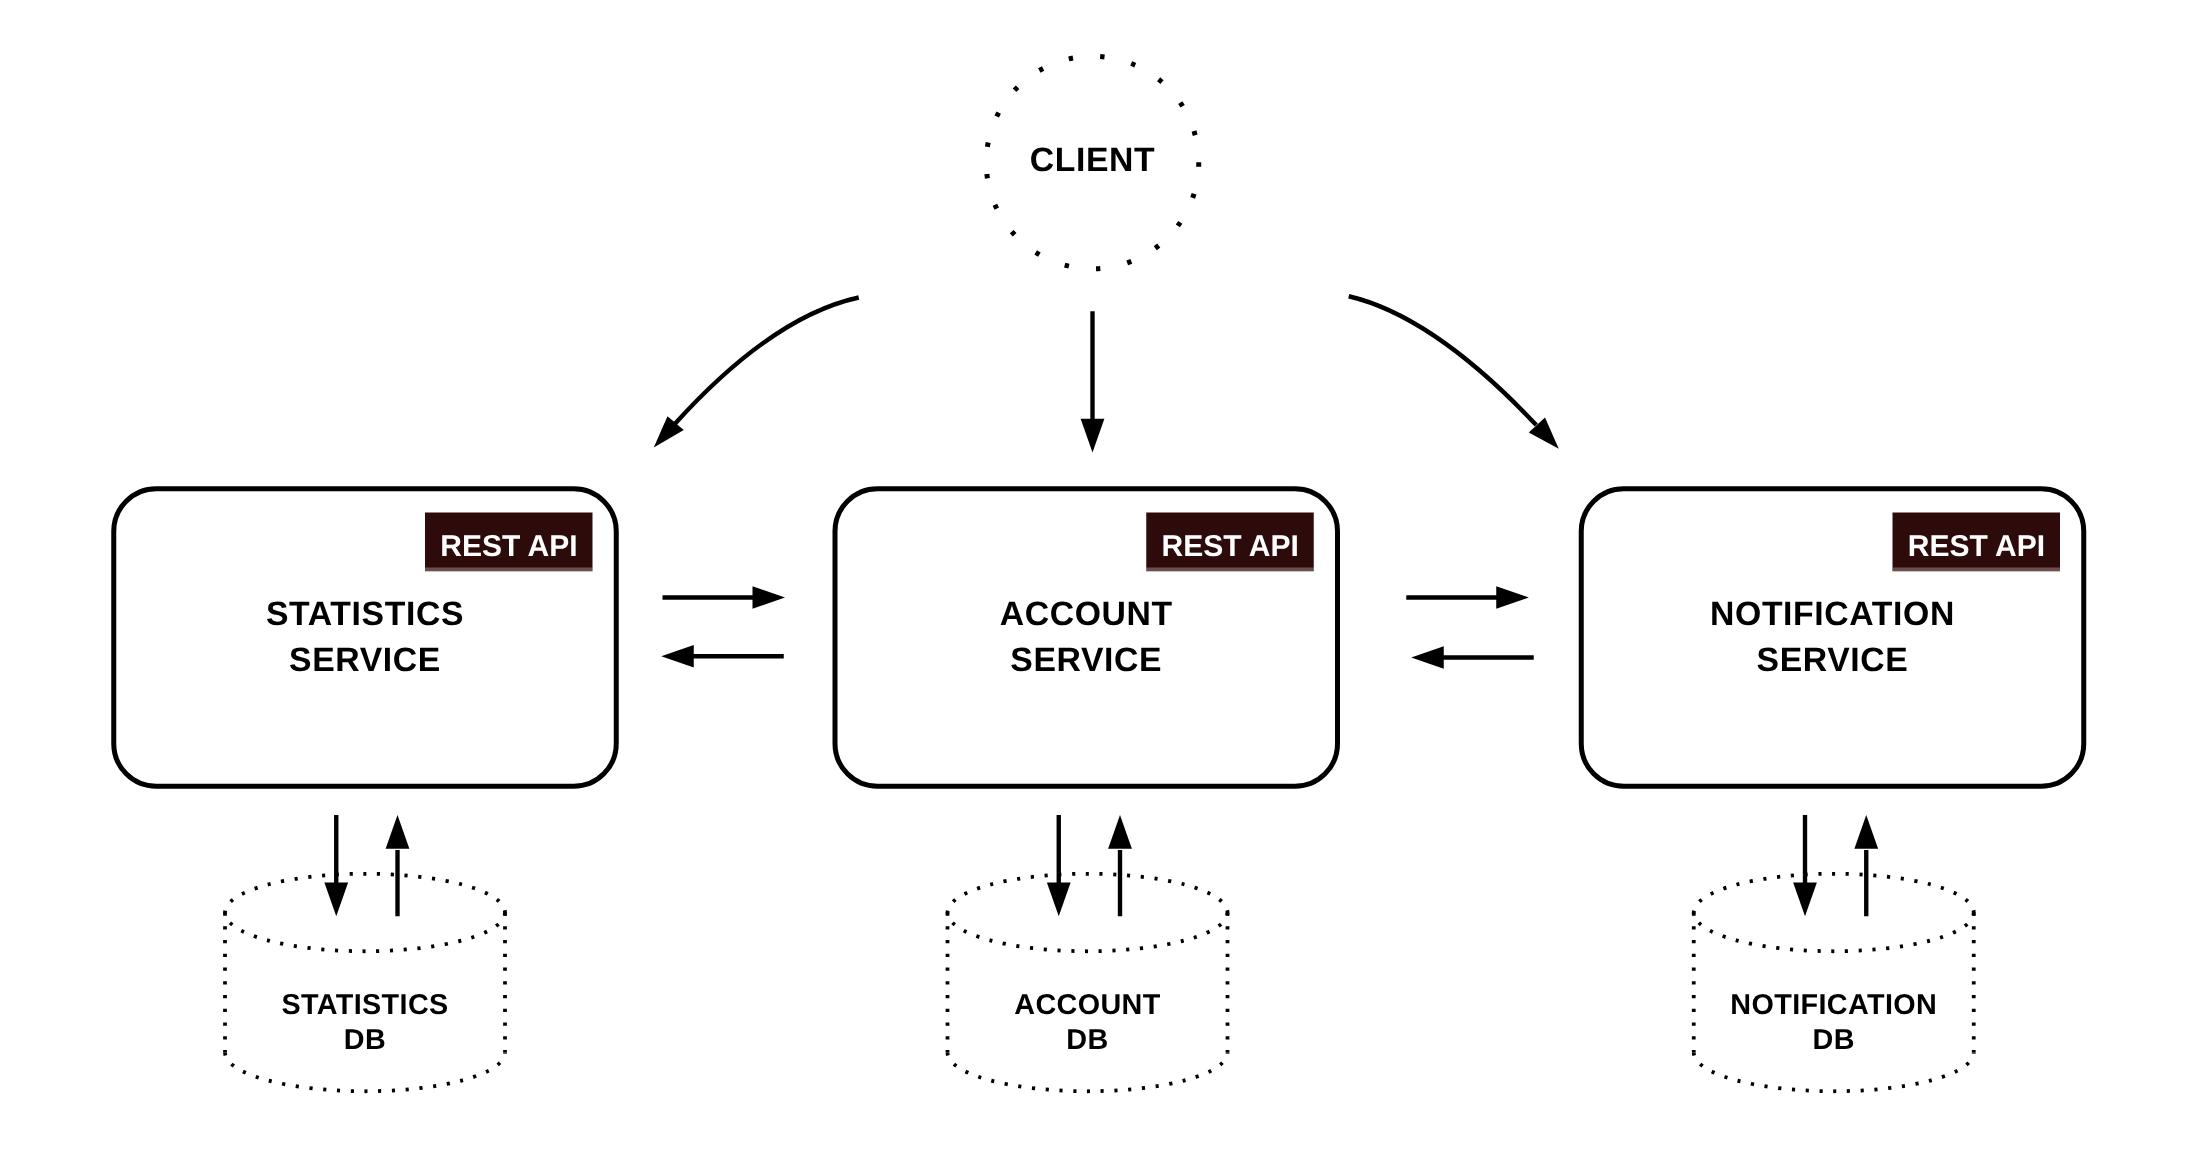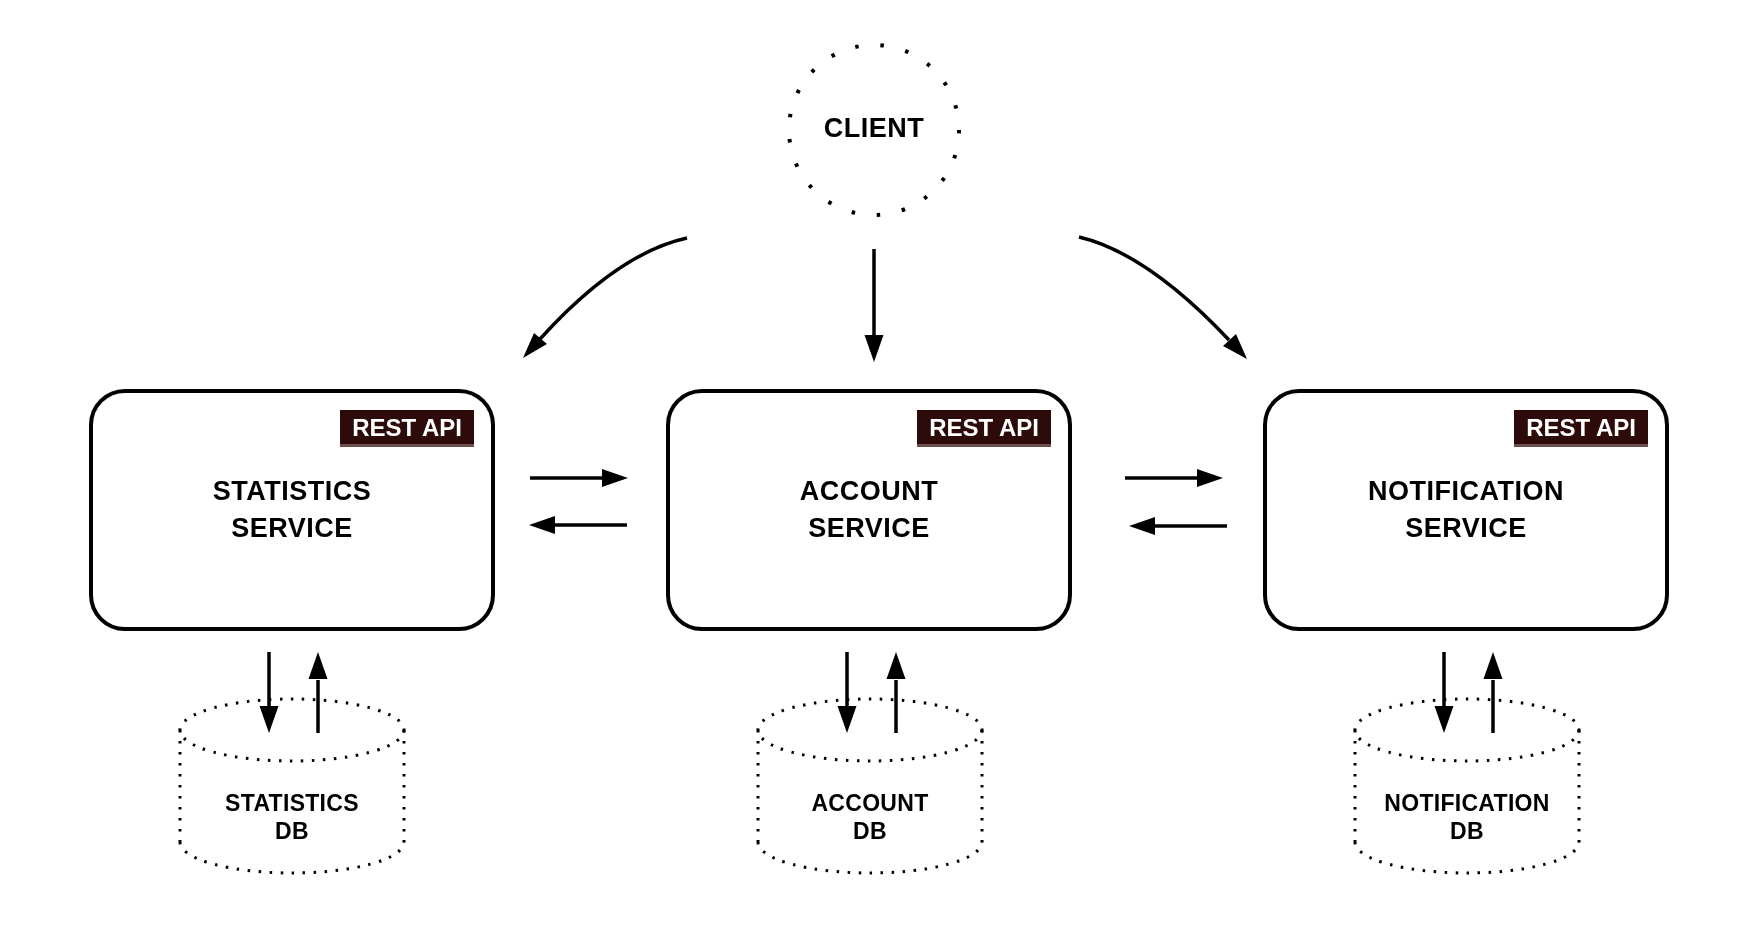--- a/index.html
+++ b/index.html
@@ -23,21 +23,21 @@
   .service-box.s1{left:89px;}
   .service-box.s2{left:666px;}
   .service-box.s3{left:1263px;}
   .service-title{
     text-align:center;font-weight:bold;font-size:27px;line-height:37px;letter-spacing:.5px;
   }
   .badge{
     position:absolute;top:17px;right:17px;
     background:#2d0b0b;color:#fff;
     font-weight:bold;font-size:24px;line-height:30px;
-    padding:3px 12px 4px 12px;
+    padding:13px 12px 4px 12px;
     box-shadow:inset 0 -3px 0 rgba(255,235,235,.30);
   }
   .db-label{width:260px;top:789px;font-size:23px;line-height:28px;letter-spacing:.3px;}
   .db-label.d1{left:162px;}
   .db-label.d2{left:740px;}
   .db-label.d3{left:1337px;}
 </style>
 </head>
 <body>
 

